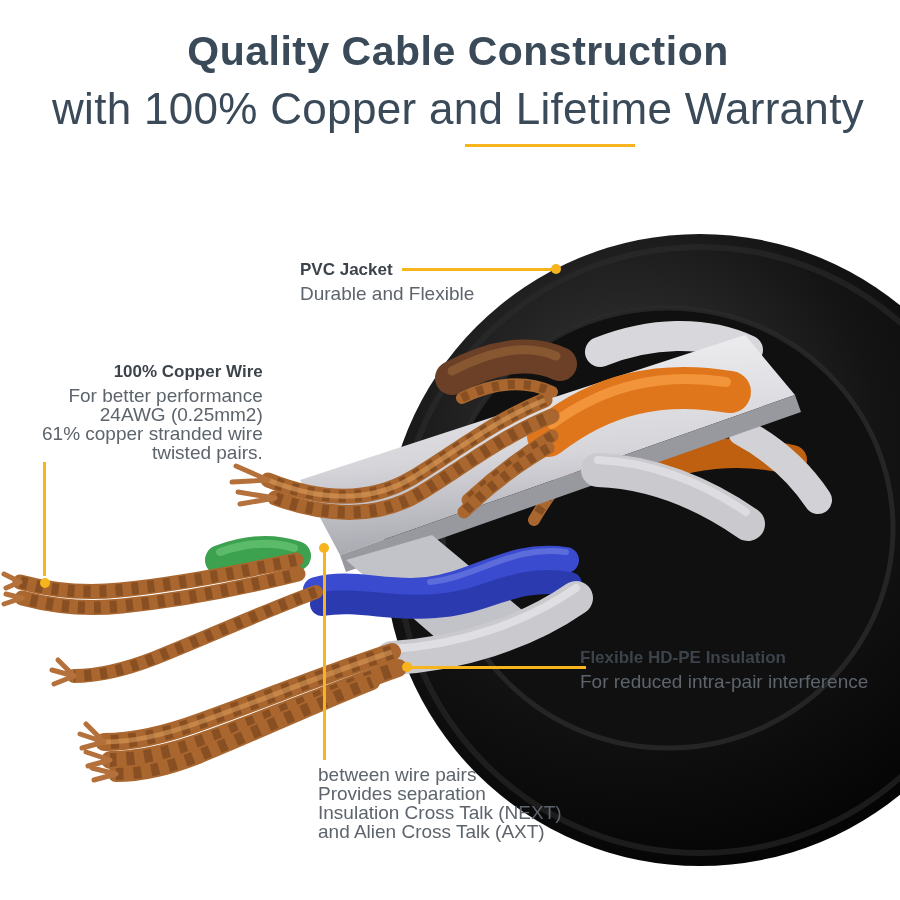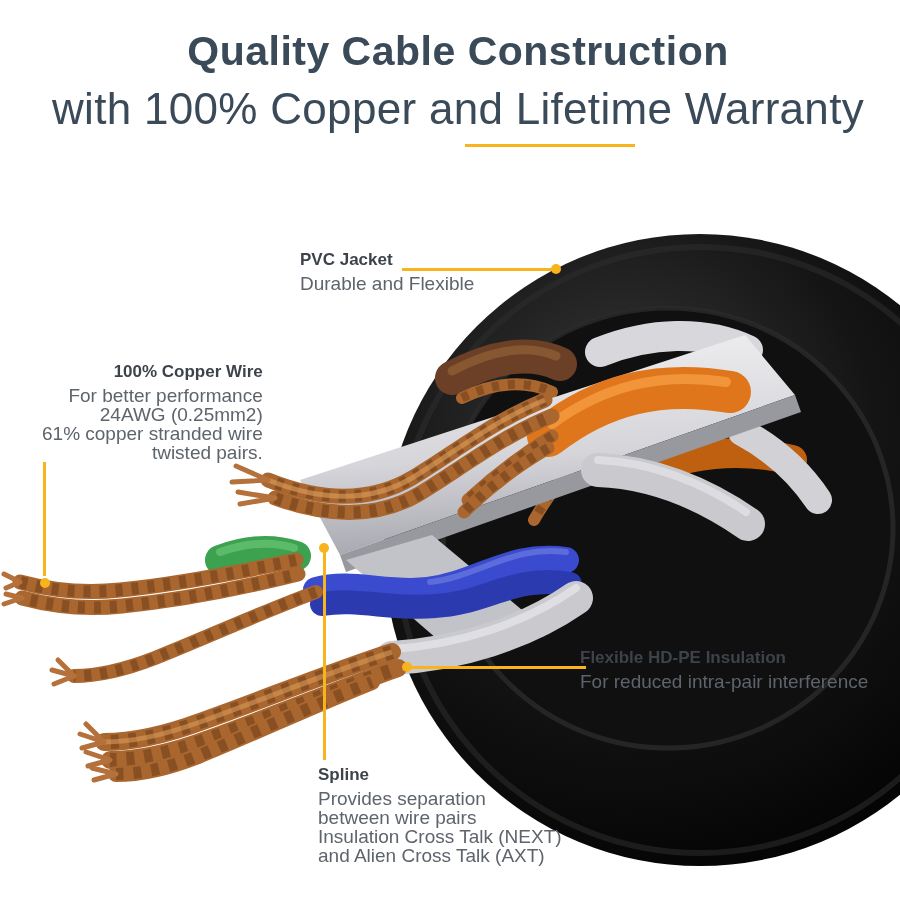--- a/index.html
+++ b/index.html
@@ -135,21 +135,21 @@
       <path d="M 104 742 L 80 734 M 104 742 L 82 748 M 104 742 L 86 724 M 110 760 L 86 752 M 110 760 L 88 766 M 116 774 L 92 768 M 116 774 L 94 780" stroke="#b5713c" stroke-width="5" stroke-linecap="round" fill="none"></path>
     </g>
   </svg>
 
   <div class="txt-layer">
 
     <div class="page-title">Quality Cable Construction</div>
     <div class="page-subtitle">with 100% Copper and Lifetime Warranty</div>
     <div class="divider"></div>
 
-    <div class="co" style="left:300px;top:250px;">
+    <div class="co" style="left:300px;top:260px;">
       <div class="co-title">PVC Jacket</div>
       <div class="co-line">Durable and Flexible</div>
     </div>
     <div class="lead-h" style="left:402px;top:268px;width:152px;"></div>
     <div class="dot" style="left:551px;top:264px;"></div>
 
     <div class="co" style="left:42px;top:362px;text-align:right;">
       <div class="co-title">100% Copper Wire</div>
       <div class="co-line">For better performance</div>
       <div class="co-line">24AWG (0.25mm2)</div>
@@ -160,23 +160,22 @@
     <div class="dot" style="left:40px;top:578px;"></div>
 
     <div class="co" style="left:580px;top:648px;">
       <div class="co-title">Flexible HD-PE Insulation</div>
       <div class="co-line">For reduced intra-pair interference</div>
     </div>
     <div class="lead-h" style="left:410px;top:666px;width:176px;"></div>
     <div class="dot" style="left:402px;top:662px;"></div>
 
     <div class="co" style="left:318px;top:765px;">
-      <div class="co-title">Spline</div>
+      <div class="co-line">between wire pairs</div>
       <div class="co-line">Provides separation</div>
-      <div class="co-line">between wire pairs</div>
       <div class="co-line">Insulation Cross Talk (NEXT)</div>
       <div class="co-line">and Alien Cross Talk (AXT)</div>
     </div>
     <div class="lead-v" style="left:323px;top:552px;height:208px;"></div>
     <div class="dot" style="left:319px;top:543px;"></div>
 
   </div>
 </div>
 
 </body></html>

